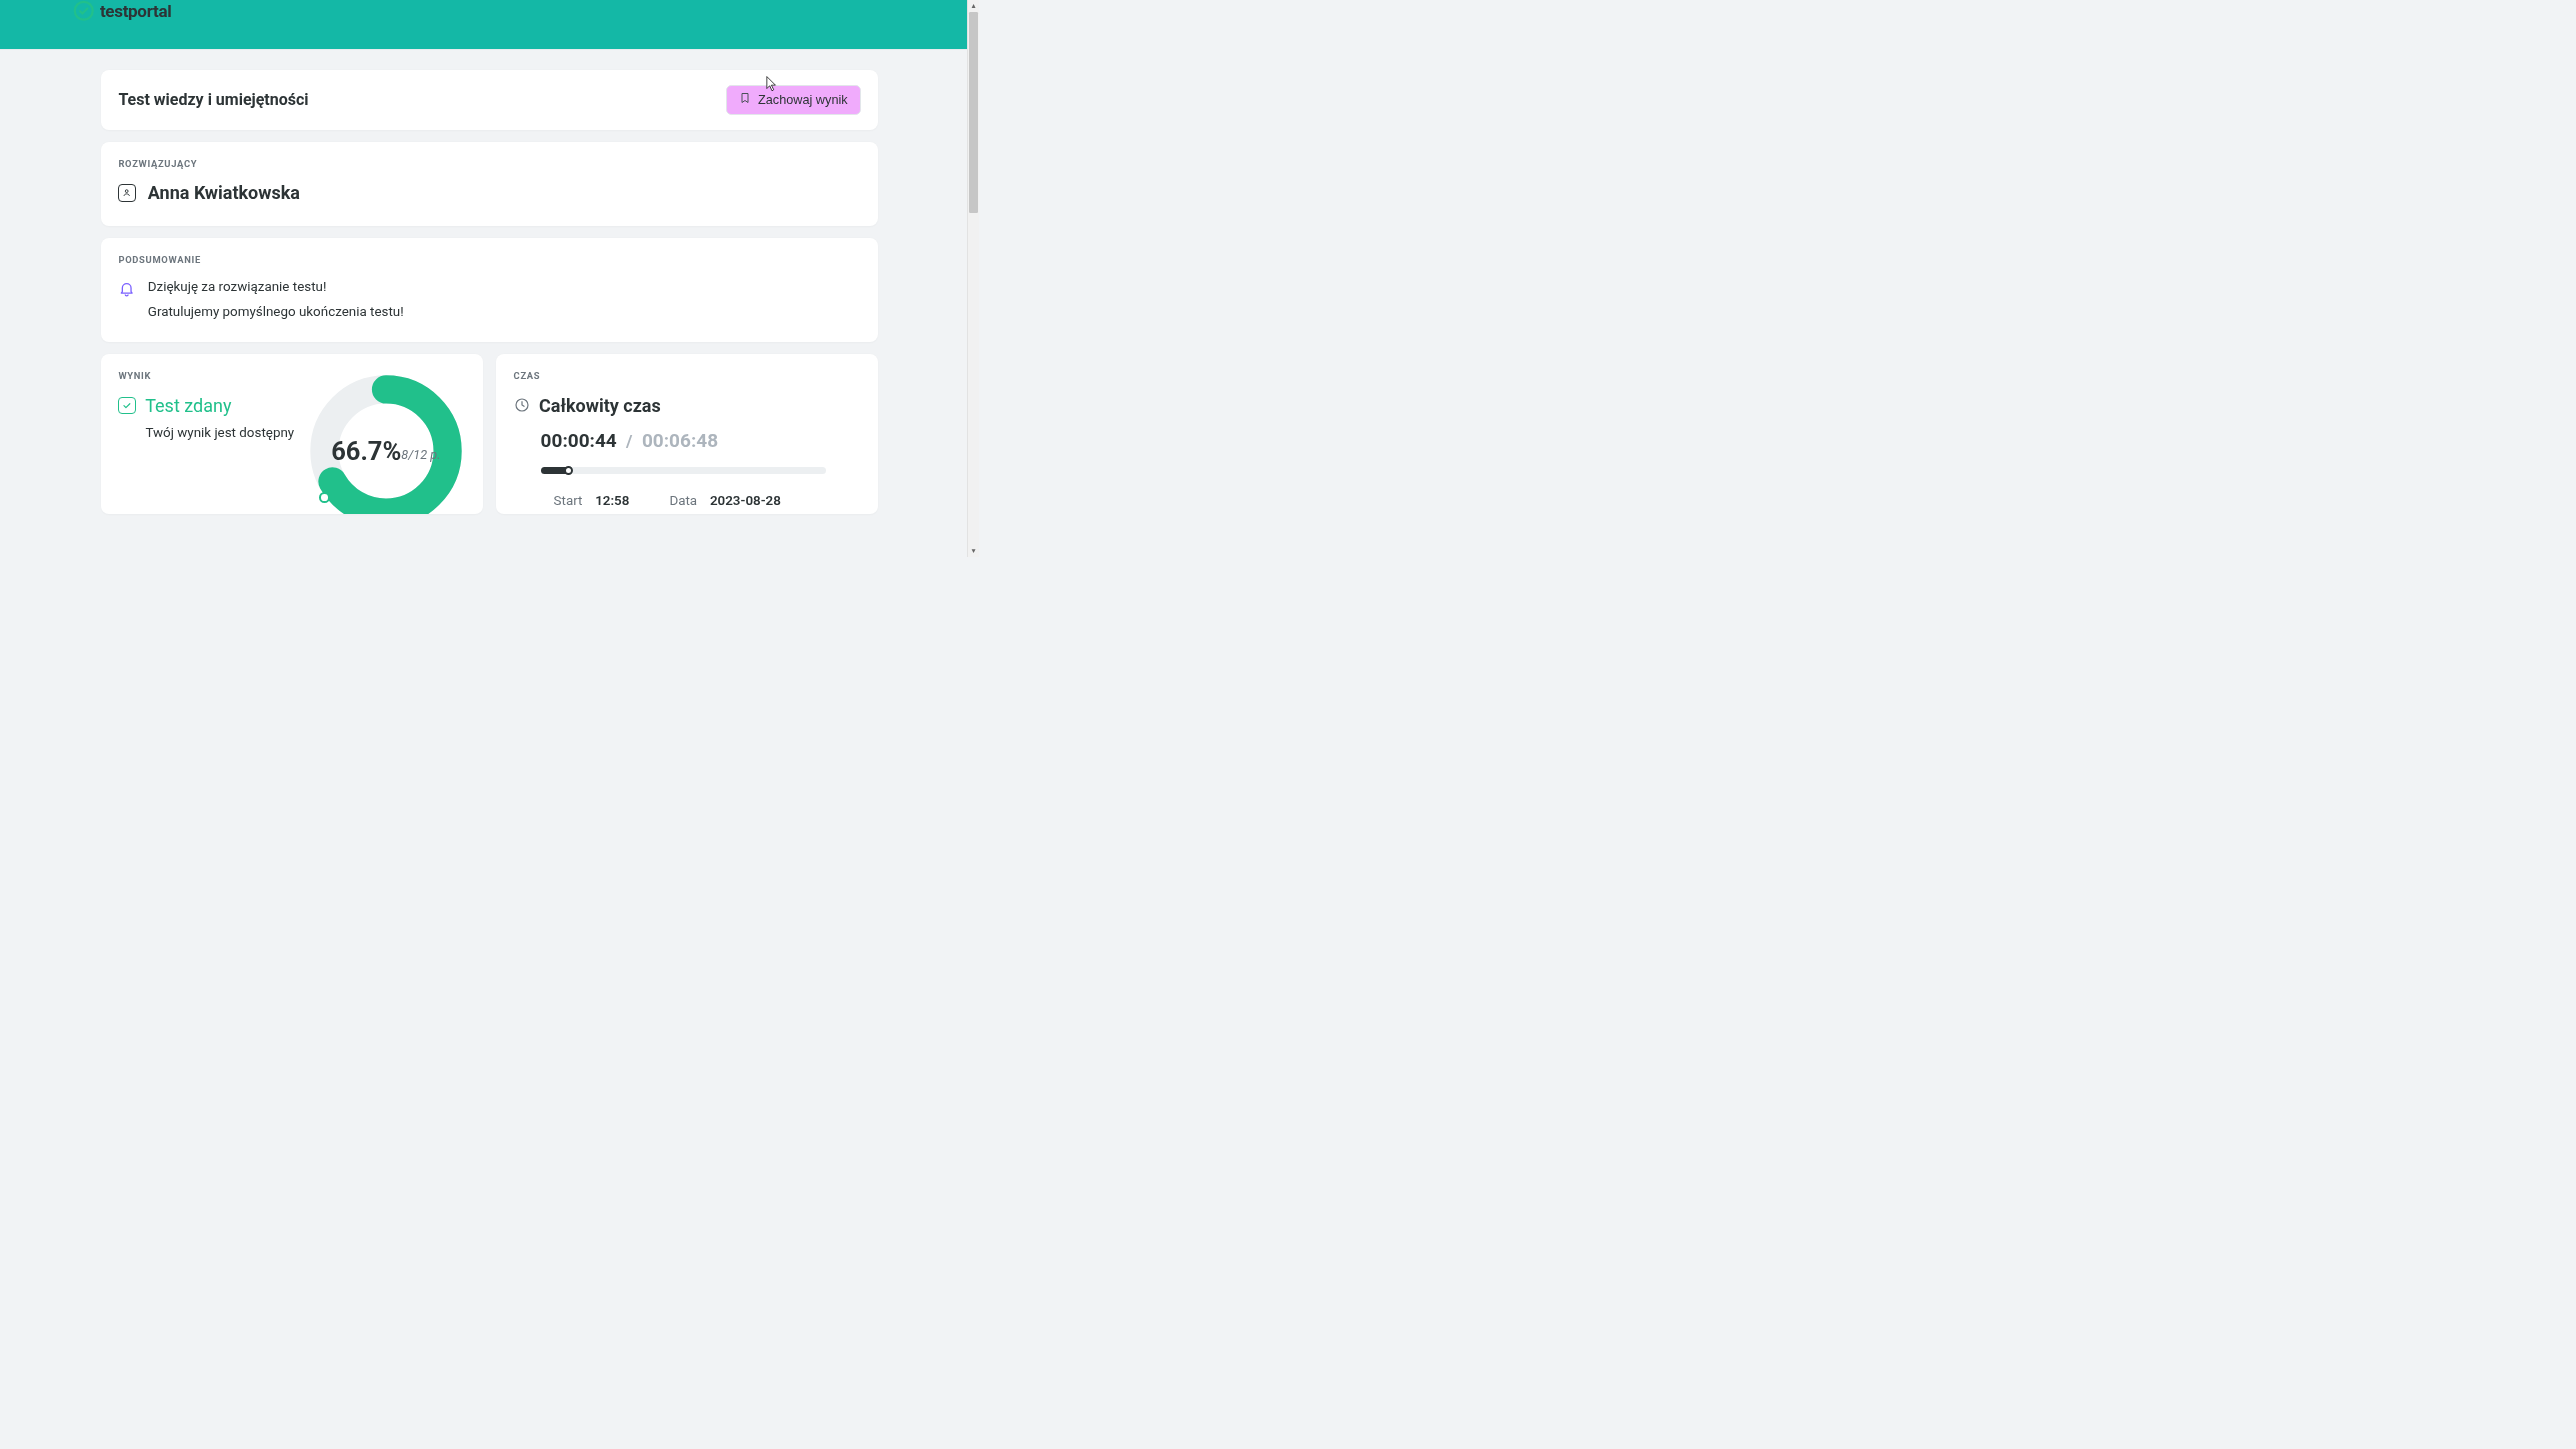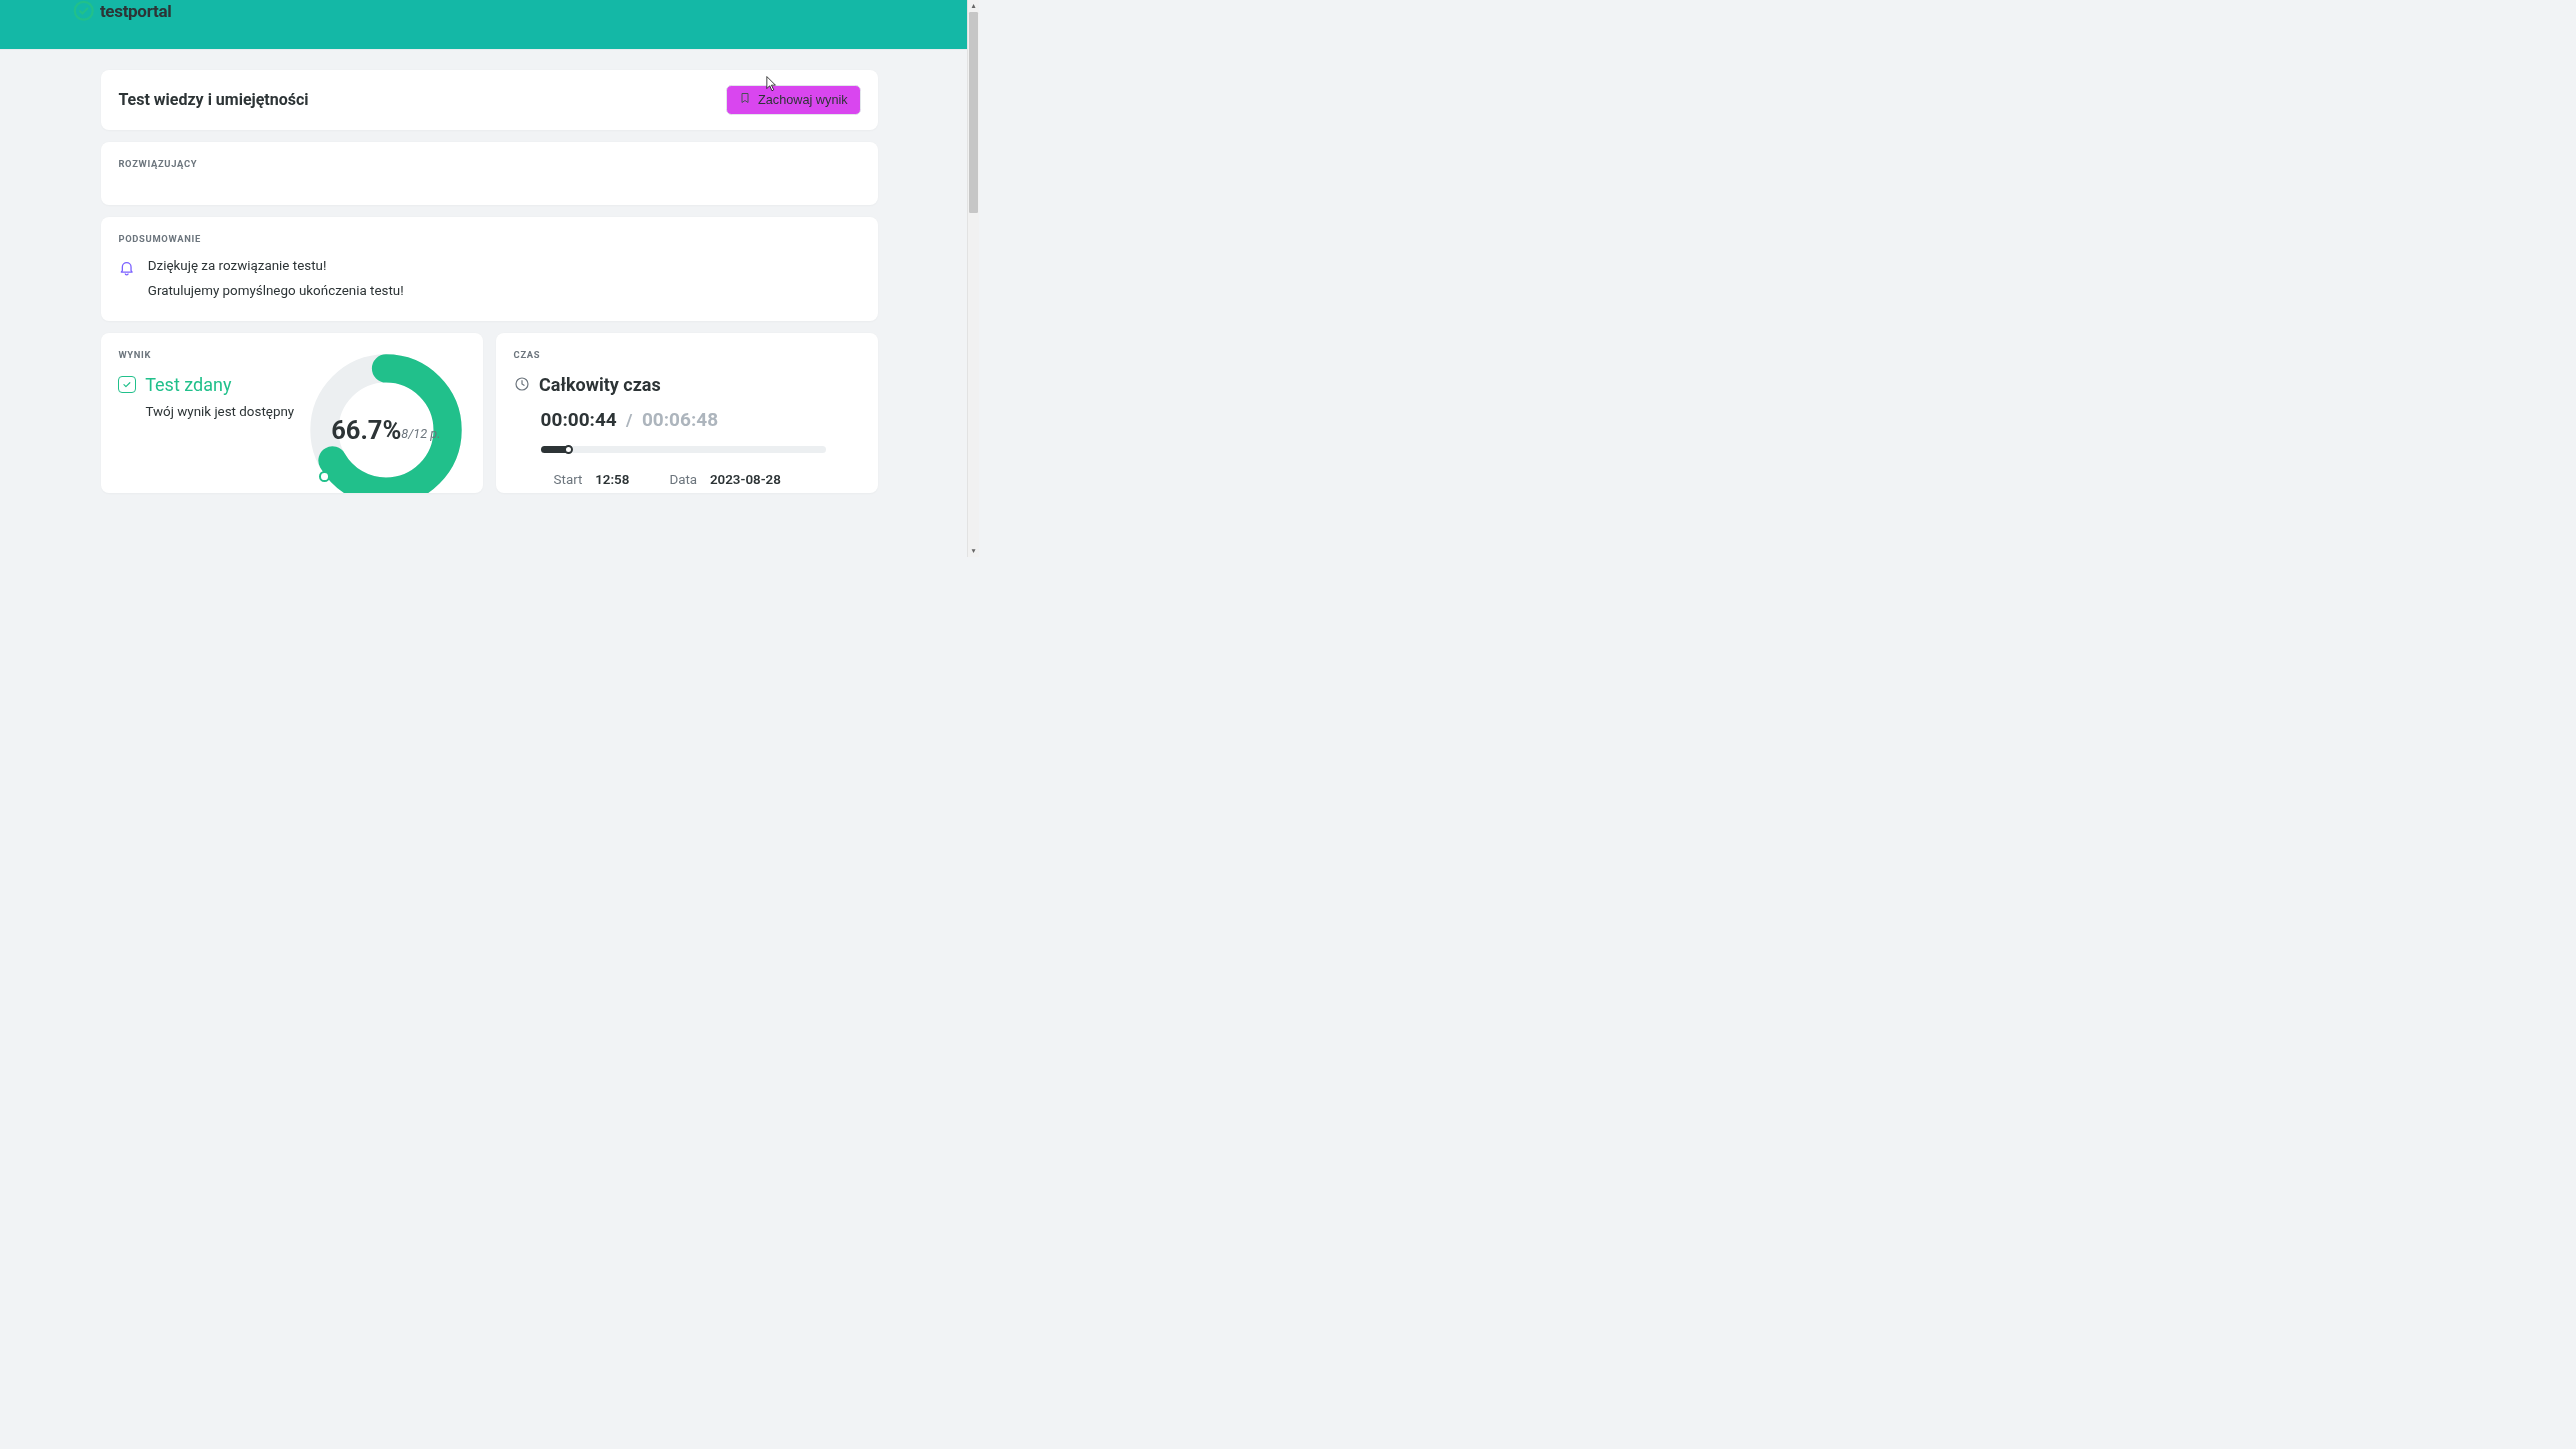--- a/index.html
+++ b/index.html
@@ -63,21 +63,21 @@
     font-weight: 700;
     color: #2d3436;
   }
   .save-btn {
     display: flex;
     align-items: center;
     gap: 6.7px;
     padding: 6.7px 12px;
     border: 0.7px solid #e2e6ea;
     border-radius: 5.4px;
-    background: #d946ef;
+    background: #f0abfc;
     font-size: 12.7px;
     color: #2d3436;
     cursor: pointer;
     font-weight: 500;
   }
   .save-btn svg { width: 12px; height: 12px; color:#495057; }
 
   
   .solver-card { padding: 16px 17.4px 23px 17.4px; }
   .section-label {
@@ -261,20 +261,29 @@
         <svg viewBox="0 0 24 24" fill="none" stroke="currentColor" stroke-width="2">
           <path d="M6 3h12v18l-6-4-6 4V3z" stroke-linejoin="round"></path>
         </svg>
       </span>
       <span>Zachowaj wynik</span>
     </button>
   </div>
 
   <div class="card solver-card">
     <div class="section-label">ROZWIĄZUJĄCY</div>
+    <div class="solver-row">
+      <span class="user-icon">
+        <svg viewBox="0 0 24 24" fill="none" stroke="currentColor" stroke-width="2.5">
+          <circle cx="12" cy="8" r="3.5"></circle>
+          <path d="M5 20c1-4 5-5 7-5s6 1 7 5"></path>
+        </svg>
+      </span>
+      <span class="solver-name">Anna Kwiatkowska</span>
+    </div>
   </div>
 
   <div class="card summary-card">
     <div class="section-label">PODSUMOWANIE</div>
     <div class="summary-row">
       <span class="bell-icon">
         <svg viewBox="0 0 24 24" fill="none" stroke="currentColor" stroke-width="1.8">
           <path d="M6 16V11a6 6 0 1 1 12 0v5l1.5 2H4.5L6 16z" stroke-linejoin="round"></path>
           <path d="M10 20a2 2 0 0 0 4 0"></path>
         </svg>

